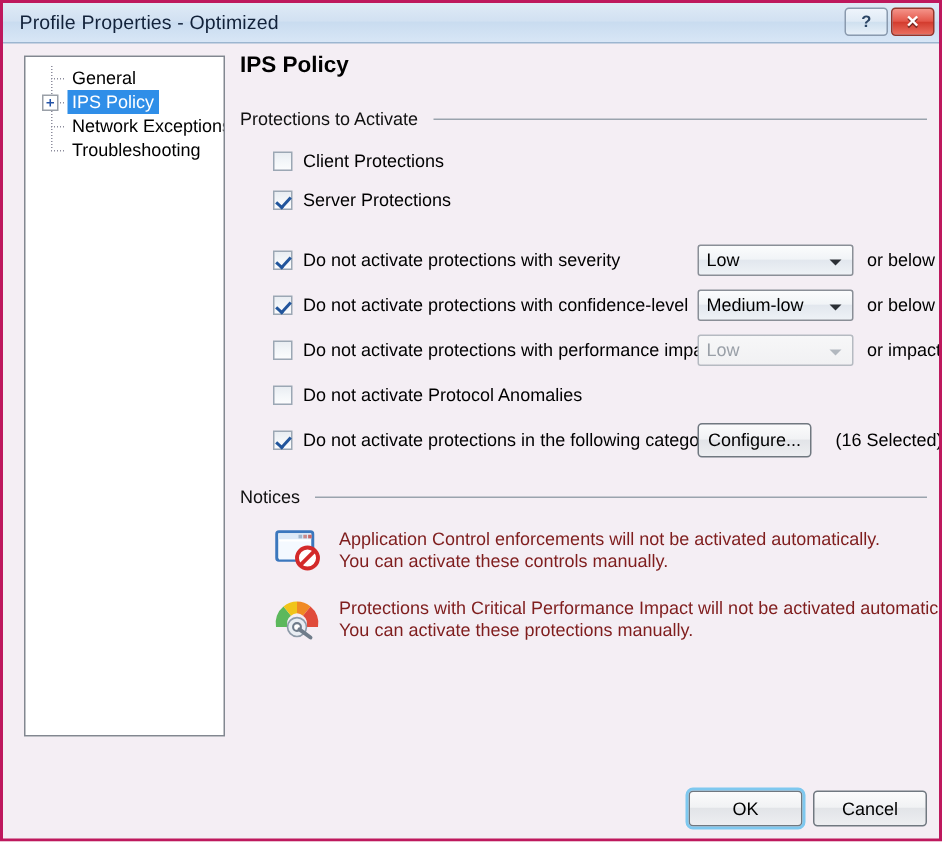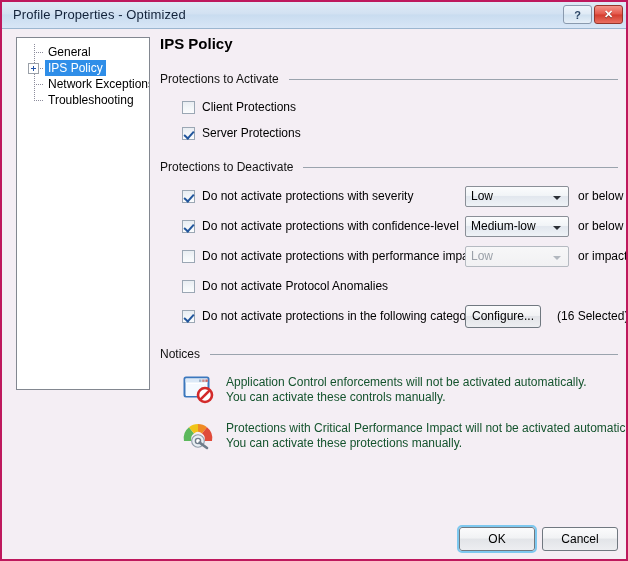--- a/index.html
+++ b/index.html
@@ -70,21 +70,21 @@
     color: #ffffff;
     text-shadow: 0 1px 0 rgba(0,0,0,.45);
   }
 
   
   #tree-panel {
     position: absolute;
     left: 14px;
     top: 35px;
     width: 134px;
-    height: 353px;
+    height: 454px;
     box-sizing: border-box;
     background: #ffffff;
     border: 1px solid #828790;
     overflow: hidden;
   }
   .tree-item {
     position: relative;
     height: 16px;
     line-height: 16px;
     font-size: 12px;
@@ -297,21 +297,21 @@
     margin-bottom: 14px;
   }
   .notice-icon {
     flex: 0 0 auto;
     width: 32px;
     height: 32px;
     margin-right: 12px;
   }
   .notice-text {
     font-size: 12px;
-    color: #14532d;
+    color: #7f1d1d;
     line-height: 15px;
     padding-top: 2px;
   }
   .notice-text .line { display: block; white-space: nowrap; }
 
   
   #ok-button {
     position: absolute;
     left: 457px;
     top: 525px;
@@ -382,24 +382,20 @@
     <div class="check-row">
       <span class="cb"></span>
       <span class="cb-label">Client Protections</span>
     </div>
 
     <div class="check-row" style="margin-bottom:16px;">
       <span class="cb checked"></span>
       <span class="cb-label">Server Protections</span>
     </div>
 
-    <div class="group" style="margin-bottom:9px;">
-      <span class="group-label">Protections to Deactivate</span>
-      <span class="group-rule"></span>
-    </div>
 
     <div class="check-row" style="position:relative; height:26px;">
       <span class="cb checked"></span>
       <span class="cb-label">Do not activate protections with severity</span>
       <span class="row-right" style="left:283px;">
         <span class="combo">
           <span>Low</span>
           <span class="arrow"></span>
         </span>
         <span class="suffix">or below</span>

